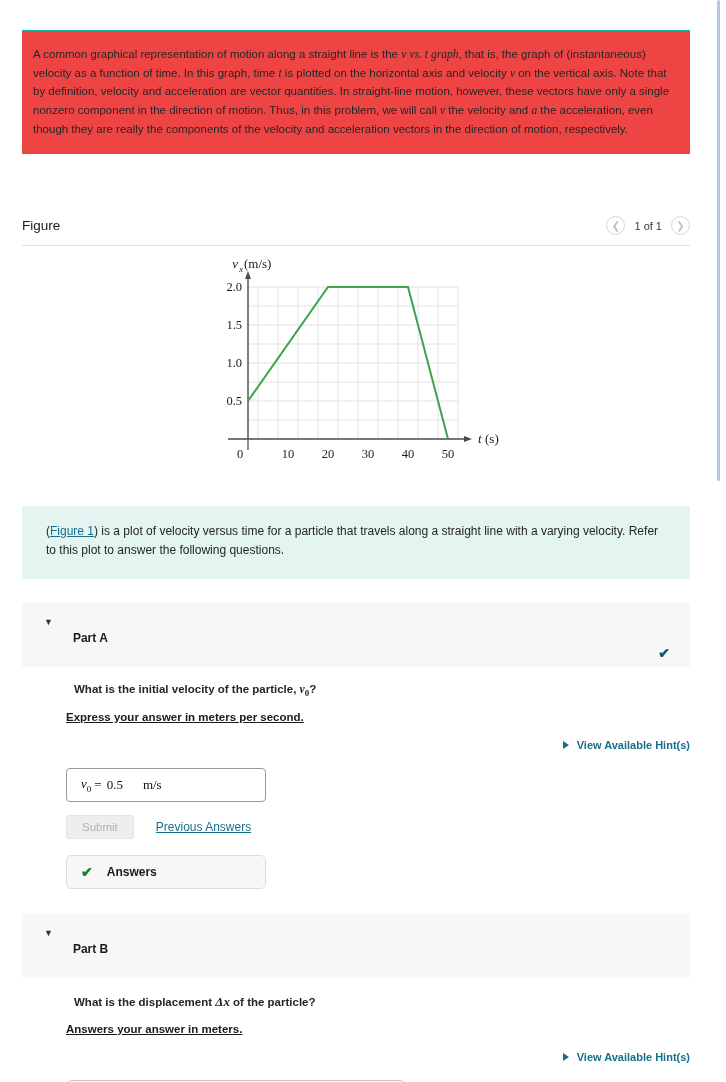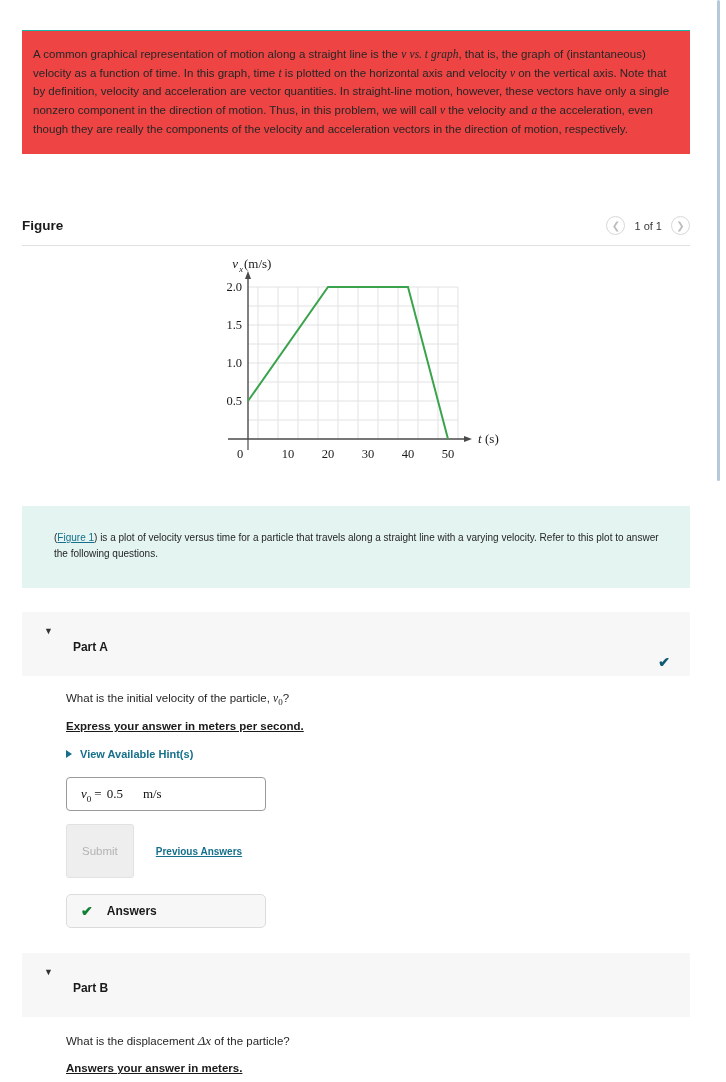--- a/index.html
+++ b/index.html
@@ -50,21 +50,21 @@
   .figure-header {
     margin: 62px 24px 0 22px;
     display: flex;
     align-items: center;
     justify-content: space-between;
     padding-bottom: 10px;
     border-bottom: 1px solid #e0e0e0;
   }
   .figure-title {
     font-size: 13.5px;
-    font-weight: bold;
+    font-weight: normal;
     color: #1a1a1a;
   }
   .pager { display: flex; align-items: center; gap: 9px; }
   .pg-btn {
     width: 19px; height: 19px;
     border: 1px solid #d8d8d8;
     border-radius: 50%;
     display: flex; align-items: center; justify-content: center;
     color: #bdbdbd; font-size: 10px; line-height: 1;
     background: #fff;
@@ -79,22 +79,22 @@
   }
   .chart-svg { position: absolute; left: 0; top: 0; }
 
   
   .prompt-box {
     margin: 0 24px 0 22px;
     background: #e3f4f1;
     padding: 12px 18px 14px 20px;
   }
   .prompt-box p {
-    margin: 12px;
-    font-size: 10px;
+    margin: 4px;
+    font-size: 12px;
     line-height: 1.6;
     color: #262626;
   }
   a.figlink {
     color: #16708c;
     text-decoration: underline;
   }
 
   
   .part-header {
@@ -112,28 +112,29 @@
   .part-label {
     font-size: 12px; font-weight: bold; color: #1a1a1a; margin-top: 16px;
   }
   .part-check {
     position: absolute;
     right: 20px; bottom: 6px;
     color: #105b73; font-size: 14px; font-weight: bold;
   }
 
   .part-body { margin: 0 24px 0 22px; padding: 16px 0 0 44px; }
-  .q-text { font-size: 11.5px; color: #262626; margin: 0 0 13px 0; }
+  .q-text { font-size: 11.5px; color: #262626; margin: 0 0 13px 8px; font-weight: bold; }
   .q-bold { font-size: 11.5px; color: #1a1a1a; font-weight: bold; margin: 0 0 16px 0; text-decoration: underline; }
 
   .hint-link {
     display: flex; align-items: center; gap: 8px;
     color: #16708c; font-size: 11px; font-weight: bold;
     margin-bottom: 17px;
     cursor: pointer;
+    justify-content: flex-end;
   }
   .hint-tri {
     width: 0; height: 0;
     border-left: 6px solid #16708c;
     border-top: 4px solid transparent;
     border-bottom: 4px solid transparent;
   }
 
   
   .ans-box {
@@ -153,24 +154,24 @@
   .btn-row {
     display: flex; align-items: center; gap: 22px;
     margin-top: 13px;
   }
   .submit-btn {
     background: #eeeeee;
     border: 1px solid #e2e2e2;
     border-radius: 3px;
     color: #b3b3b3;
     font-size: 11.5px;
-    padding: 20px 15px;
+    padding: 5px 15px;
   }
   .prev-answers {
-    color: #16708c; font-size: 10px; font-weight: bold;
+    color: #16708c; font-size: 12px; font-weight: normal;
     text-decoration: underline;
     cursor: pointer;
   }
 
   .correct-box {
     margin-top: 16px;
     width: 200px; height: 34px;
     background: #f7f7f7;
     border: 1px solid #dcdcdc;
     border-radius: 5px;

